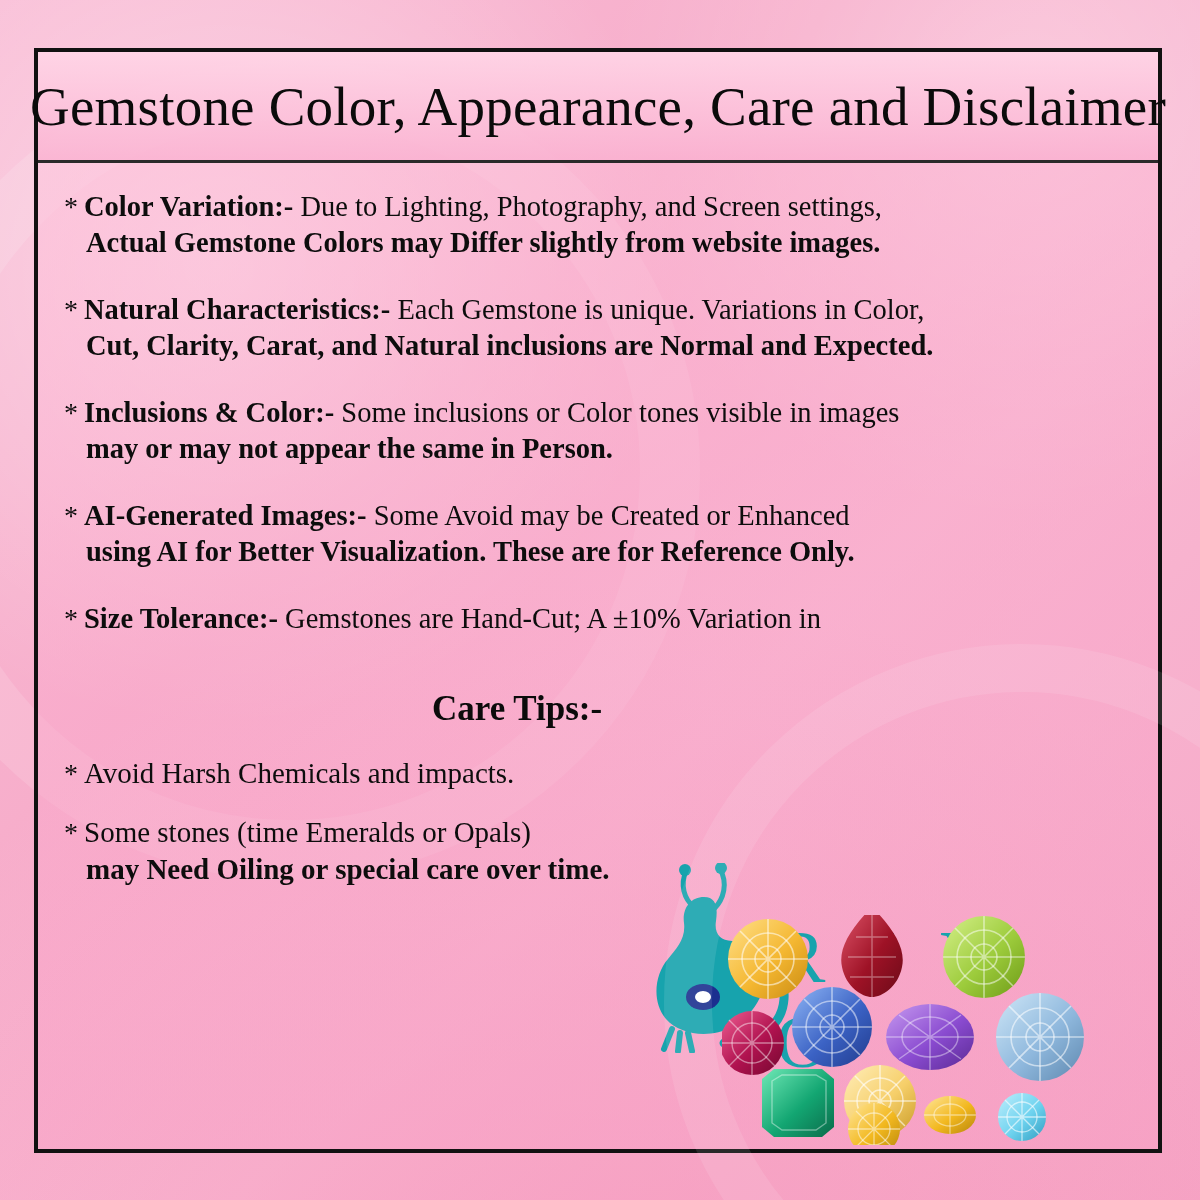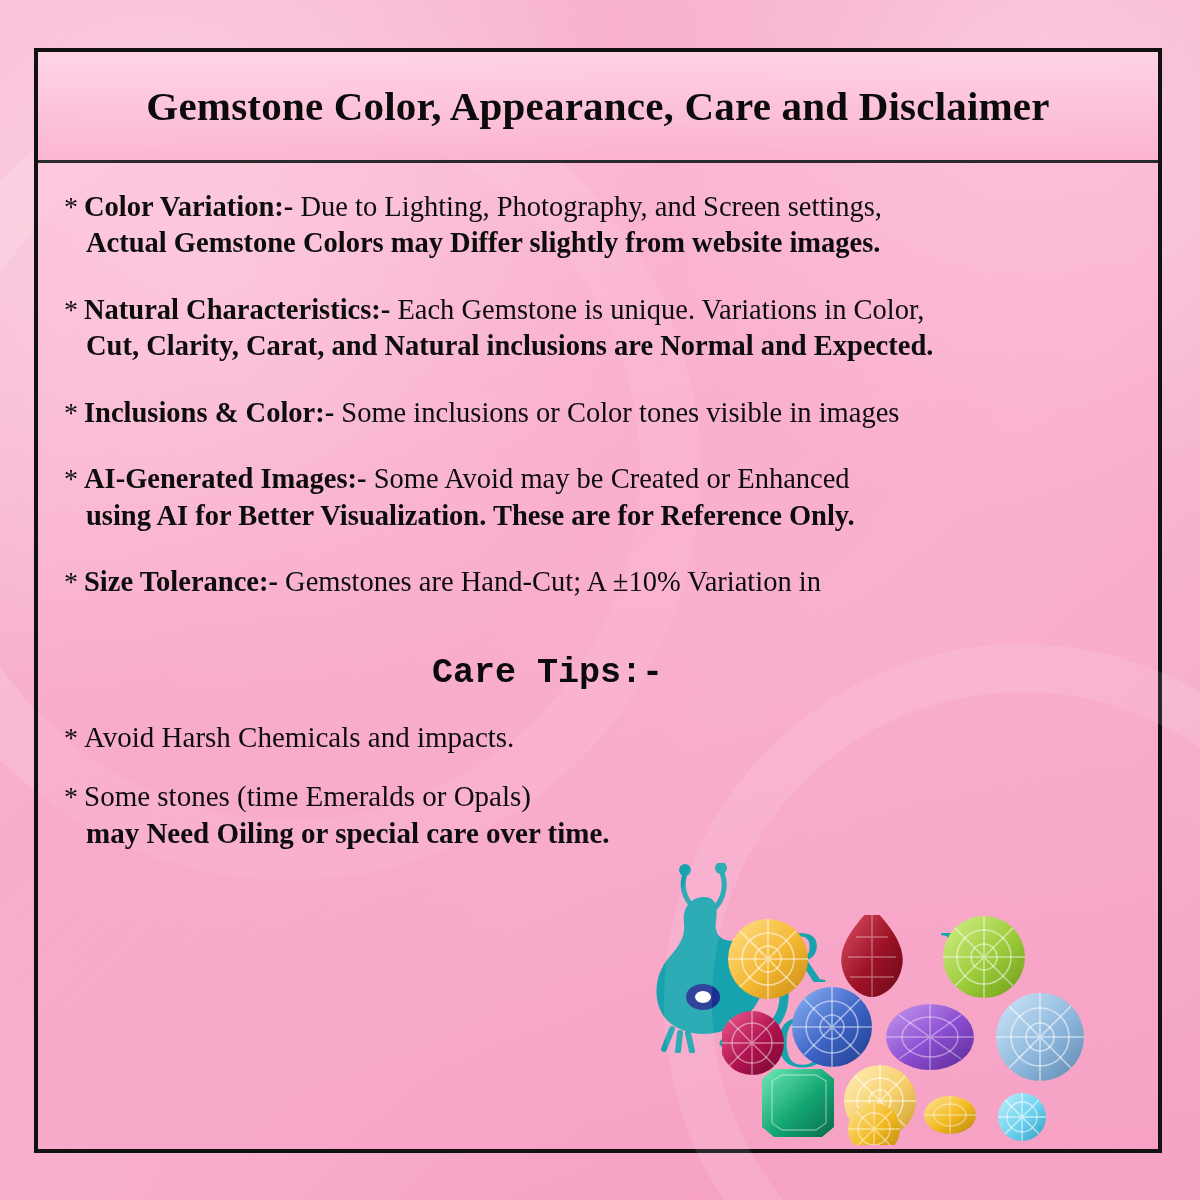--- a/index.html
+++ b/index.html
@@ -65,22 +65,22 @@
     position: relative;
     height: 108px;
     border-bottom: 3px solid #2a2a2a;
     background: linear-gradient(180deg, rgba(255,214,231,0.85) 0%, rgba(250,176,208,0.75) 100%);
     display: flex;
     align-items: center;
     justify-content: center;
   }
   .title-band h1 {
     margin: 8px;
-    font-size: 41px;
-    font-weight: bold;
+    font-size: 55px;
+    font-weight: normal;
     letter-spacing: 0.2px;
     color: #0b0b0b;
     font-family: "Liberation Serif", serif;
     white-space: nowrap;
   }
 
   .body-area {
     position: relative;
     padding: 26px 26px 0 26px;
     height: 990px;
@@ -114,21 +114,21 @@
     height: 86px;
     margin-top: 6px;
   }
   .care-heading {
     position: absolute;
     left: 368px;
     top: 22px;
     font-size: 35px;
     font-weight: bold;
     color: #0b0b0b;
-    font-family: Liberation Mono, monospace;
+    font-family: Liberation Serif, serif;
   }
 
   .care-list {
     margin-top: 2px;
   }
   .care-list .bullet {
     margin-bottom: 22px;
     font-size: 29px;
   }
 
@@ -178,20 +178,21 @@
         <span class="cont">Actual Gemstone Colors may Differ slightly from website images.</span>
       </div>
 
       <div class="bullet">
         <span class="star">*</span><b>Natural Characteristics:-</b><span> Each Gemstone is unique. Variations in Color,</span>
         <span class="cont">Cut, Clarity, Carat, and Natural inclusions are Normal and Expected.</span>
       </div>
 
       <div class="bullet">
         <span class="star">*</span><b>Inclusions &amp; Color:-</b><span> Some inclusions or Color tones visible in images</span>
+        <span class="cont">may or may not appear the same in Person.</span>
       </div>
 
       <div class="bullet">
         <span class="star">*</span><b>AI-Generated Images:-</b><span> Some Avoid may be Created or Enhanced</span>
         <span class="cont">using AI for Better Visualization. These are for Reference Only.</span>
       </div>
 
       <div class="bullet">
         <span class="star">*</span><b>Size Tolerance:-</b><span> Gemstones are Hand-Cut; A ±10% Variation in</span>
       </div>

